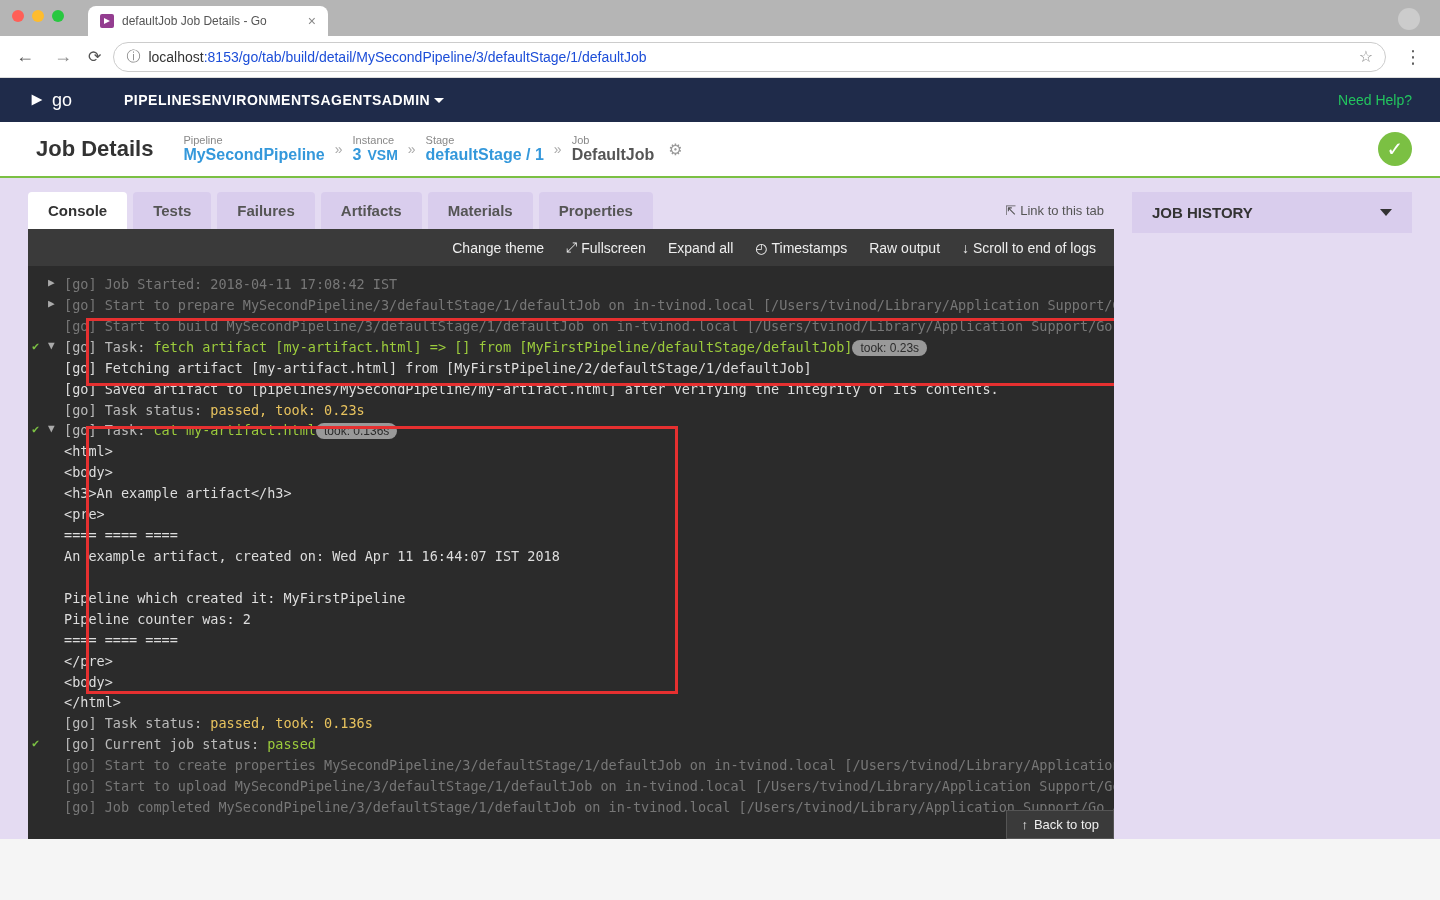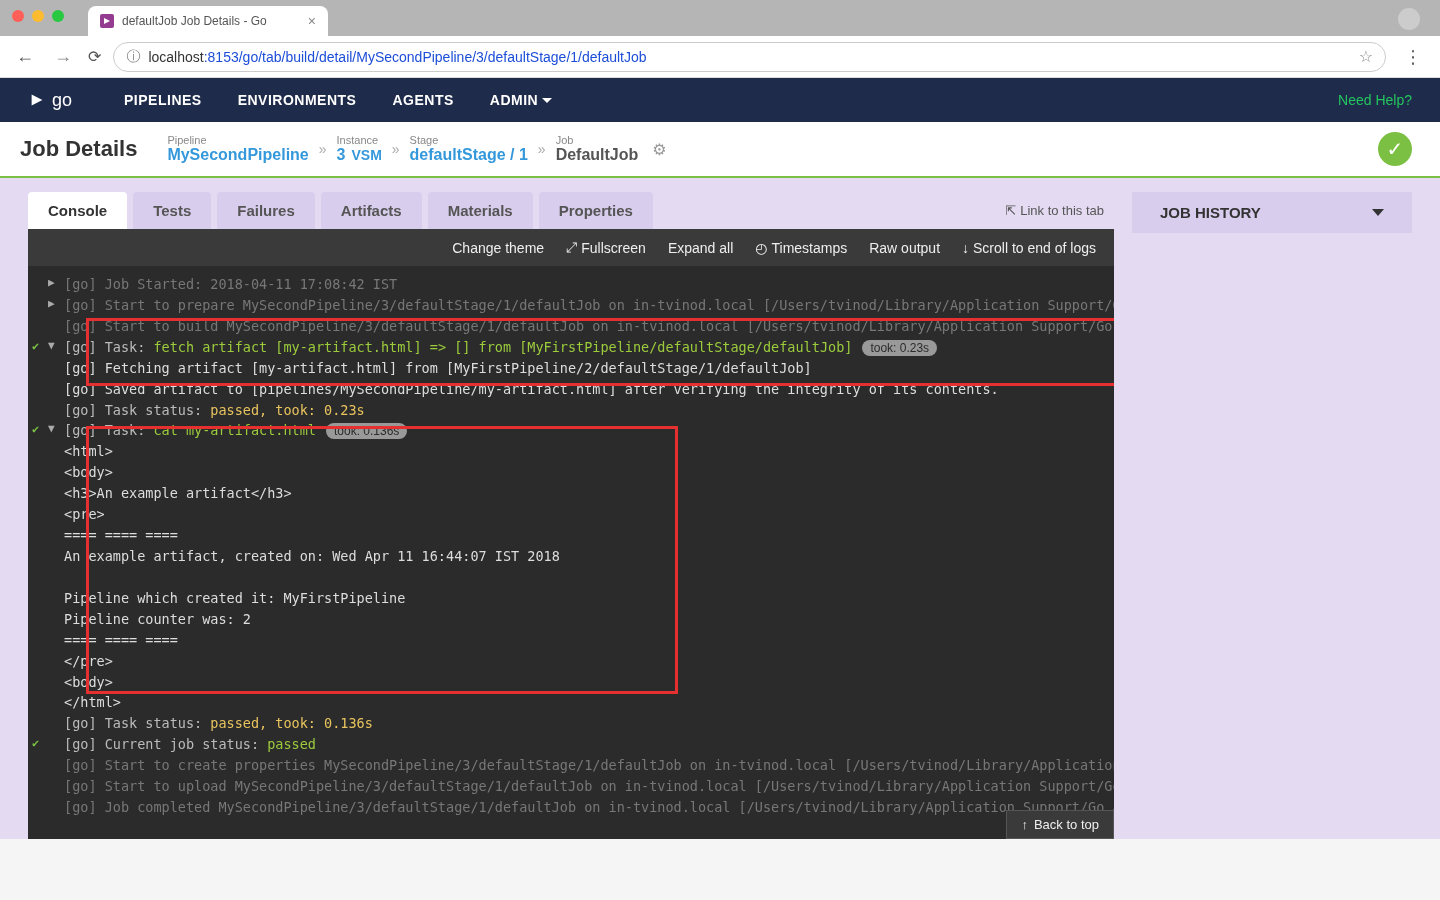--- a/index.html
+++ b/index.html
@@ -28,26 +28,26 @@
 .url-host { color: #333; }
 .url-path { color: #1d4ed8; }
 .star-icon { color: #888; margin-left: auto; font-size: 16px; }
 .menu-dots { color: #555; font-size: 18px; padding: 0 6px; }
 
 
 .app-header { background: #1f2b4a; height: 44px; display: flex; align-items: center; padding: 0 28px; color: #fff; }
 .app-logo { display: flex; align-items: center; gap: 6px; margin-right: 52px; }
 .app-logo svg { width: 18px; height: 18px; fill: #fff; }
 .app-logo-text { font-size: 18px; font-weight: 400; }
-.nav-items { display: flex; gap: 36px; }
+.nav-items { display: flex; }
 .nav-item { font-size: 14px; font-weight: 600; letter-spacing: 0.5px; color: #fff; cursor: pointer; display: flex; align-items: center; gap: 4px; }
 .help-link { margin-left: auto; font-size: 14px; color: #22c55e; cursor: pointer; }
 
 
-.breadcrumb-bar { background: #fff; padding: 12px 20px; display: flex; align-items: center; border-bottom: 2px solid #7bc043; position: relative; }
+.breadcrumb-bar { background: #fff; padding: 12px 36px; display: flex; align-items: center; border-bottom: 2px solid #7bc043; position: relative; }
 .page-title { font-size: 22px; font-weight: 700; color: #333; margin-right: 30px; }
 .bc-sep { color: #aaa; font-size: 14px; margin: 0 10px; }
 .bc-block { display: flex; flex-direction: column; }
 .bc-label { font-size: 11px; color: #888; }
 .bc-value { font-size: 16px; color: #3498db; font-weight: 600; }
 .bc-value.dark { color: #555; }
 .bc-vsm { font-size: 14px; color: #3498db; margin-left: 6px; }
 .gear-icon { color: #999; margin-left: 14px; font-size: 16px; }
 .status-badge { position: absolute; right: 28px; width: 34px; height: 34px; background: #7bc043; border-radius: 50%; display: flex; align-items: center; justify-content: center; color: #fff; font-size: 20px; }
 
@@ -55,35 +55,35 @@
 .content-area { background: #e4dbf2; padding: 14px 28px 0; display: flex; gap: 18px; }
 .main-panel { flex: 1; min-width: 0; }
 .side-panel { width: 280px; }
 
 .tabs-row { display: flex; align-items: center; }
 .tabs { display: flex; gap: 6px; border-radius: 10px; }
 .tab { background: #d9cded; padding: 10px 20px; font-size: 15px; color: #555; border-radius: 4px 4px 0 0; cursor: pointer; font-weight: 600; }
 .tab.active { background: #fff; color: #333; }
 .link-tab { margin-left: auto; font-size: 13px; color: #555; display: flex; align-items: center; gap: 4px; padding-right: 10px; }
 
-.job-history-header { background: #d9cded; padding: 12px 28px; display: flex; align-items: center; justify-content: space-between; font-size: 15px; font-weight: 700; color: #333; }
+.job-history-header { background: #d9cded; padding: 12px 20px; display: flex; align-items: center; justify-content: space-between; font-size: 15px; font-weight: 700; color: #333; }
 
 
 .console-wrap { background: #2b2b2b; color: #ccc; font-family: "Menlo", "Consolas", monospace; font-size: 13.5px; height: 610px; overflow: hidden; position: relative; }
 .console-toolbar { background: #3a3a3a; padding: 10px 18px; display: flex; justify-content: flex-end; gap: 22px; font-family: -apple-system, sans-serif; font-size: 14px; color: #eee; }
 .console-tool { curs__: pointer; display: flex; align-items: center; gap: 4px; }
 .console-lines { padding: 8px 10px 8px 20px; line-height: 1.55; }
 .cline { white-space: pre; position: relative; padding-left: 16px; }
 .cline .caret { position: absolute; left: 0; color: #aaa; font-size: 11px; }
 .cline .check { position: absolute; left: -16px; color: #7bc043; font-size: 12px; }
 .dim { color: #777; }
 .go-tag { color: #bbb; }
 .cmd-green { color: #9ccc3c; text-align: right; }
 .cmd-yellow { color: #e8c35e; }
-.duration-pill { background: #999; color: #2b2b2b; padding: 1px 8px; border-radius: 10px; font-size: 12px; margin-left: 10px; font-family: -apple-system, sans-serif; }
+.duration-pill { background: #999; color: #2b2b2b; padding: 1px 8px; border-radius: 10px; font-size: 12px; margin-left: 0; font-family: -apple-system, sans-serif; }
 .white { color: #ddd; }
 .red-box1 { position: absolute; border: 3px solid #e63030; left: 58px; top: 52px; width: 1038px; height: 68px; pointer-events: none; }
 .red-box2 { position: absolute; border: 3px solid #e63030; left: 58px; top: 160px; width: 592px; height: 268px; pointer-events: none; }
 
 .back-to-top { position: absolute; bottom: 0; right: 0; background: #3a3a3a; border: 1px solid #555; color: #eee; padding: 6px 14px; font-size: 13px; font-family: -apple-system, sans-serif; display: flex; align-items: center; gap: 6px; }
 
 .chevron-down { display: inline-block; width: 0; height: 0; border-left: 5px solid transparent; border-right: 5px solid transparent; border-top: 5px solid currentColor; }
 </style>
 </head>
 <body>

